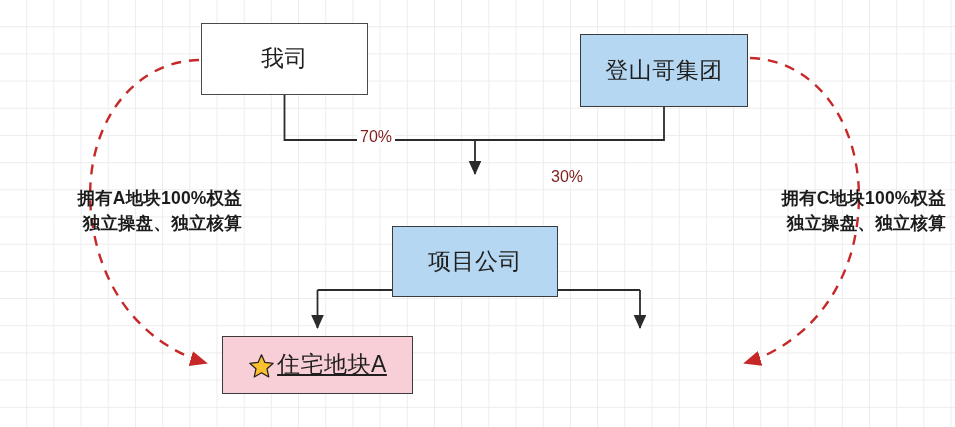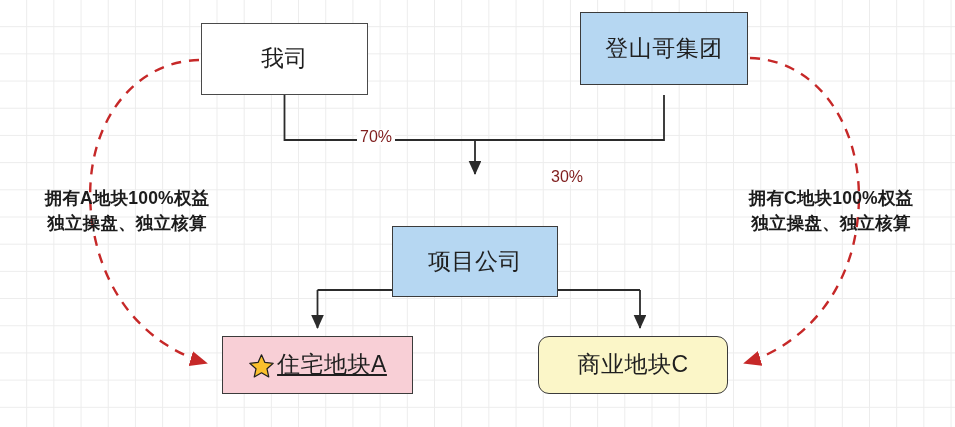--- a/index.html
+++ b/index.html
@@ -53,21 +53,21 @@
     border: 1.9px solid #3b3b3b;
     border-radius: 0;
     text-decoration: underline;
   }
   .node-yellow {
     background: #fbf6c8;
     border: 1.9px solid #3b3b3b;
     border-radius: 11px;
   }
   #node-our-company { left: 201px; top: 23px;  width: 167px; height: 72px; }
-  #node-dengshan    { left: 580px; top: 12px;  width: 168px; height: 73px; }
+  #node-dengshan    { left: 580px; top: 34px;  width: 168px; height: 73px; }
   #node-project     { left: 392px; top: 182px; width: 166px; height: 71px; margin-top: 44px; }
   #node-plot-a      { left: 222px; top: 336px; width: 191px; height: 58px; }
   #node-plot-c      { left: 538px; top: 336px; width: 190px; height: 58px; }
 
   .star-icon {
     display: inline-block;
     width: 27px;
     height: 27px;
     margin-right: 2px;
     flex: 0 0 auto;
@@ -87,21 +87,21 @@
   }
   #label-70 { left: 357px; top: 129px; }
   #label-30 { left: 548px; top: 129px; margin-top: 40px; }
 
   .annotation {
     position: absolute;
     font-size: 17.5px;
     font-weight: bold;
     color: #1c1c1c;
     line-height: 1.42;
-    text-align: center;
+    text-align: right;
     white-space: nowrap;
     letter-spacing: 0.2px;
   }
   #annotation-left  { left: 12px;  top: 186px; width: 230px; }
   #annotation-right { left: 716px; top: 186px; width: 230px; }
 </style>
 </head>
 <body>
 
 <div id="canvas">
@@ -157,23 +157,20 @@
 
   <div class="node node-pink" id="node-plot-a">
     <span class="star-icon">
       <svg viewBox="0 0 24 24" width="27" height="27" xmlns="http://www.w3.org/2000/svg">
         <path d="M12 1.6 L15.05 8.35 L22.4 9.15 L16.9 14.05 L18.45 21.3 L12 17.6 L5.55 21.3 L7.1 14.05 L1.6 9.15 L8.95 8.35 Z" fill="#fbc02d" stroke="#1f1f1f" stroke-width="1.1" stroke-linejoin="round"></path>
       </svg>
     </span>
     <span class="node-label">住宅地块A</span>
   </div>
 
-  <div class="node node-yellow" id="node-plot-c">
-    <span class="node-label">商业地块C</span>
-  </div>
 
   <div class="edge-label" id="label-70">70%</div>
 
   <div class="edge-label" id="label-30">30%</div>
 
   <div class="annotation" id="annotation-left">
     <div>拥有A地块100%权益</div>
     <div>独立操盘、独立核算</div>
   </div>
 

